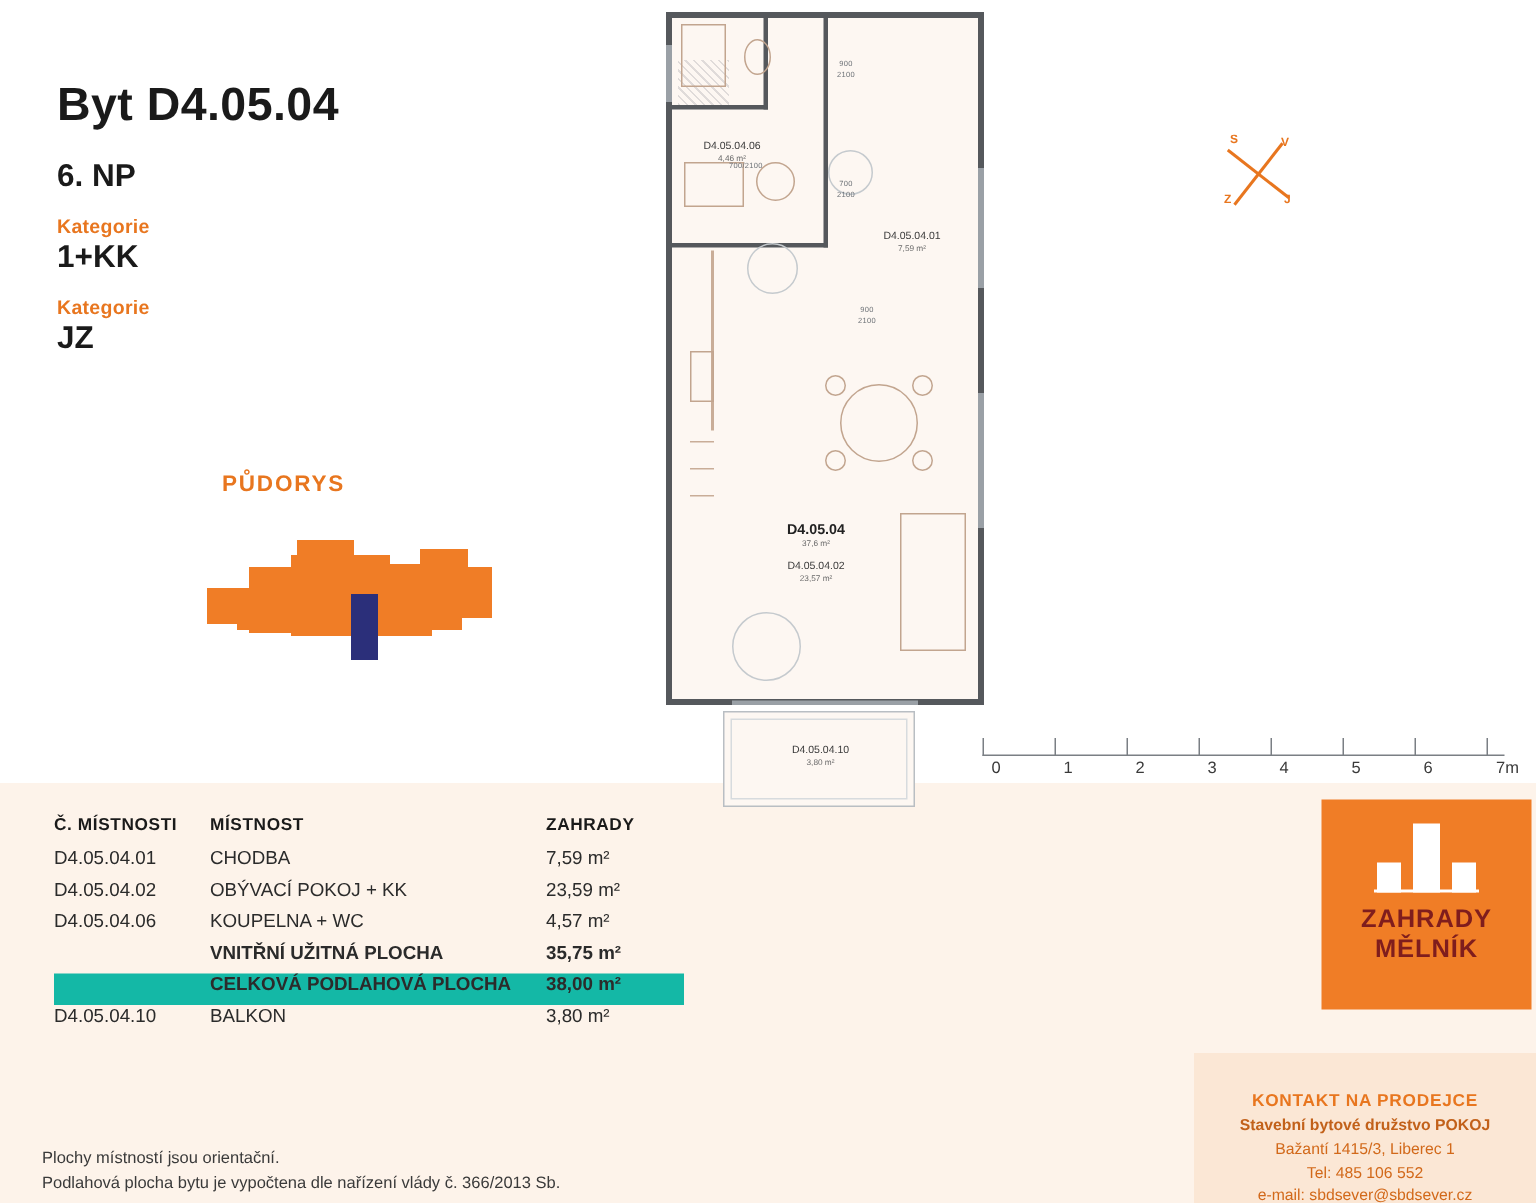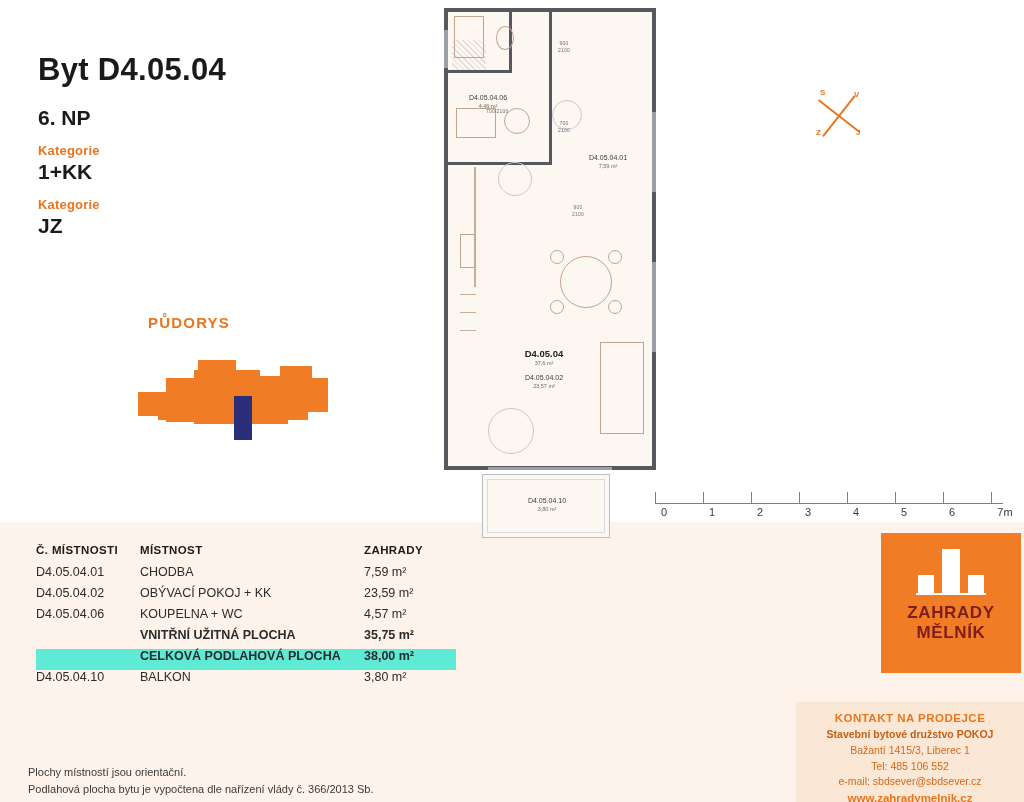--- a/index.html
+++ b/index.html
@@ -108,21 +108,21 @@
   .scalebar .num { position: absolute; top: 14px; font-size: 11px; color: #3a3a3a; transform: translateX(-50%); }
 
   
   .table { position: absolute; left: 36px; top: 544px; width: 420px; }
   .trow { display: flex; align-items: baseline; font-size: 12.5px; height: 21px; }
   .trow.head { font-size: 11.5px; font-weight: bold; letter-spacing: .4px; color: #1a1a1a; }
   .c-code { width: 104px; }
   .c-name { width: 224px; }
   .c-size { width: 92px; }
   .trow.total { font-weight: bold; }
-  .trow.white { background: #5eead4; }
+  .trow.white { background: #14b8a6; }
 
   .footnote {
     position: absolute; left: 28px; top: 764px;
     font-size: 11px; color: #3a3a3a; line-height: 1.5;
   }
 
   
   .logo {
     position: absolute; left: 845px; top: 533px;
     width: 140px; height: 140px; background: #f07d26;
@@ -130,21 +130,21 @@
   }
   .logo .mark { position: relative; width: 70px; height: 46px; margin: 16px auto 8px; }
   .logo .bld { position: absolute; background: #ffffff; }
   .logo .name1 { font-size: 17px; font-weight: bold; letter-spacing: .6px; }
   .logo .name2 { font-size: 17px; font-weight: bold; letter-spacing: .6px; }
 
   
   .contact {
     position: absolute; left: 796px; top: 702px;
     width: 228px; height: 100px; background: #fbe7d5;
-    text-align: center; padding-top: 10px;
+    text-align: center; padding-top: 26px;
   }
   .contact .ch {
     font-size: 11.5px; font-weight: bold; color: #e8761f; letter-spacing: .5px; margin-bottom: 3px;
   }
   .contact .cl { font-size: 10.5px; color: #d2691a; line-height: 1.5; }
   .contact .cl.b { font-weight: bold; color: #c2611a; }
   .contact .cweb { font-size: 11.5px; font-weight: bold; color: #e8761f; margin-top: 2px; }
 </style>
 </head>
 <body>

